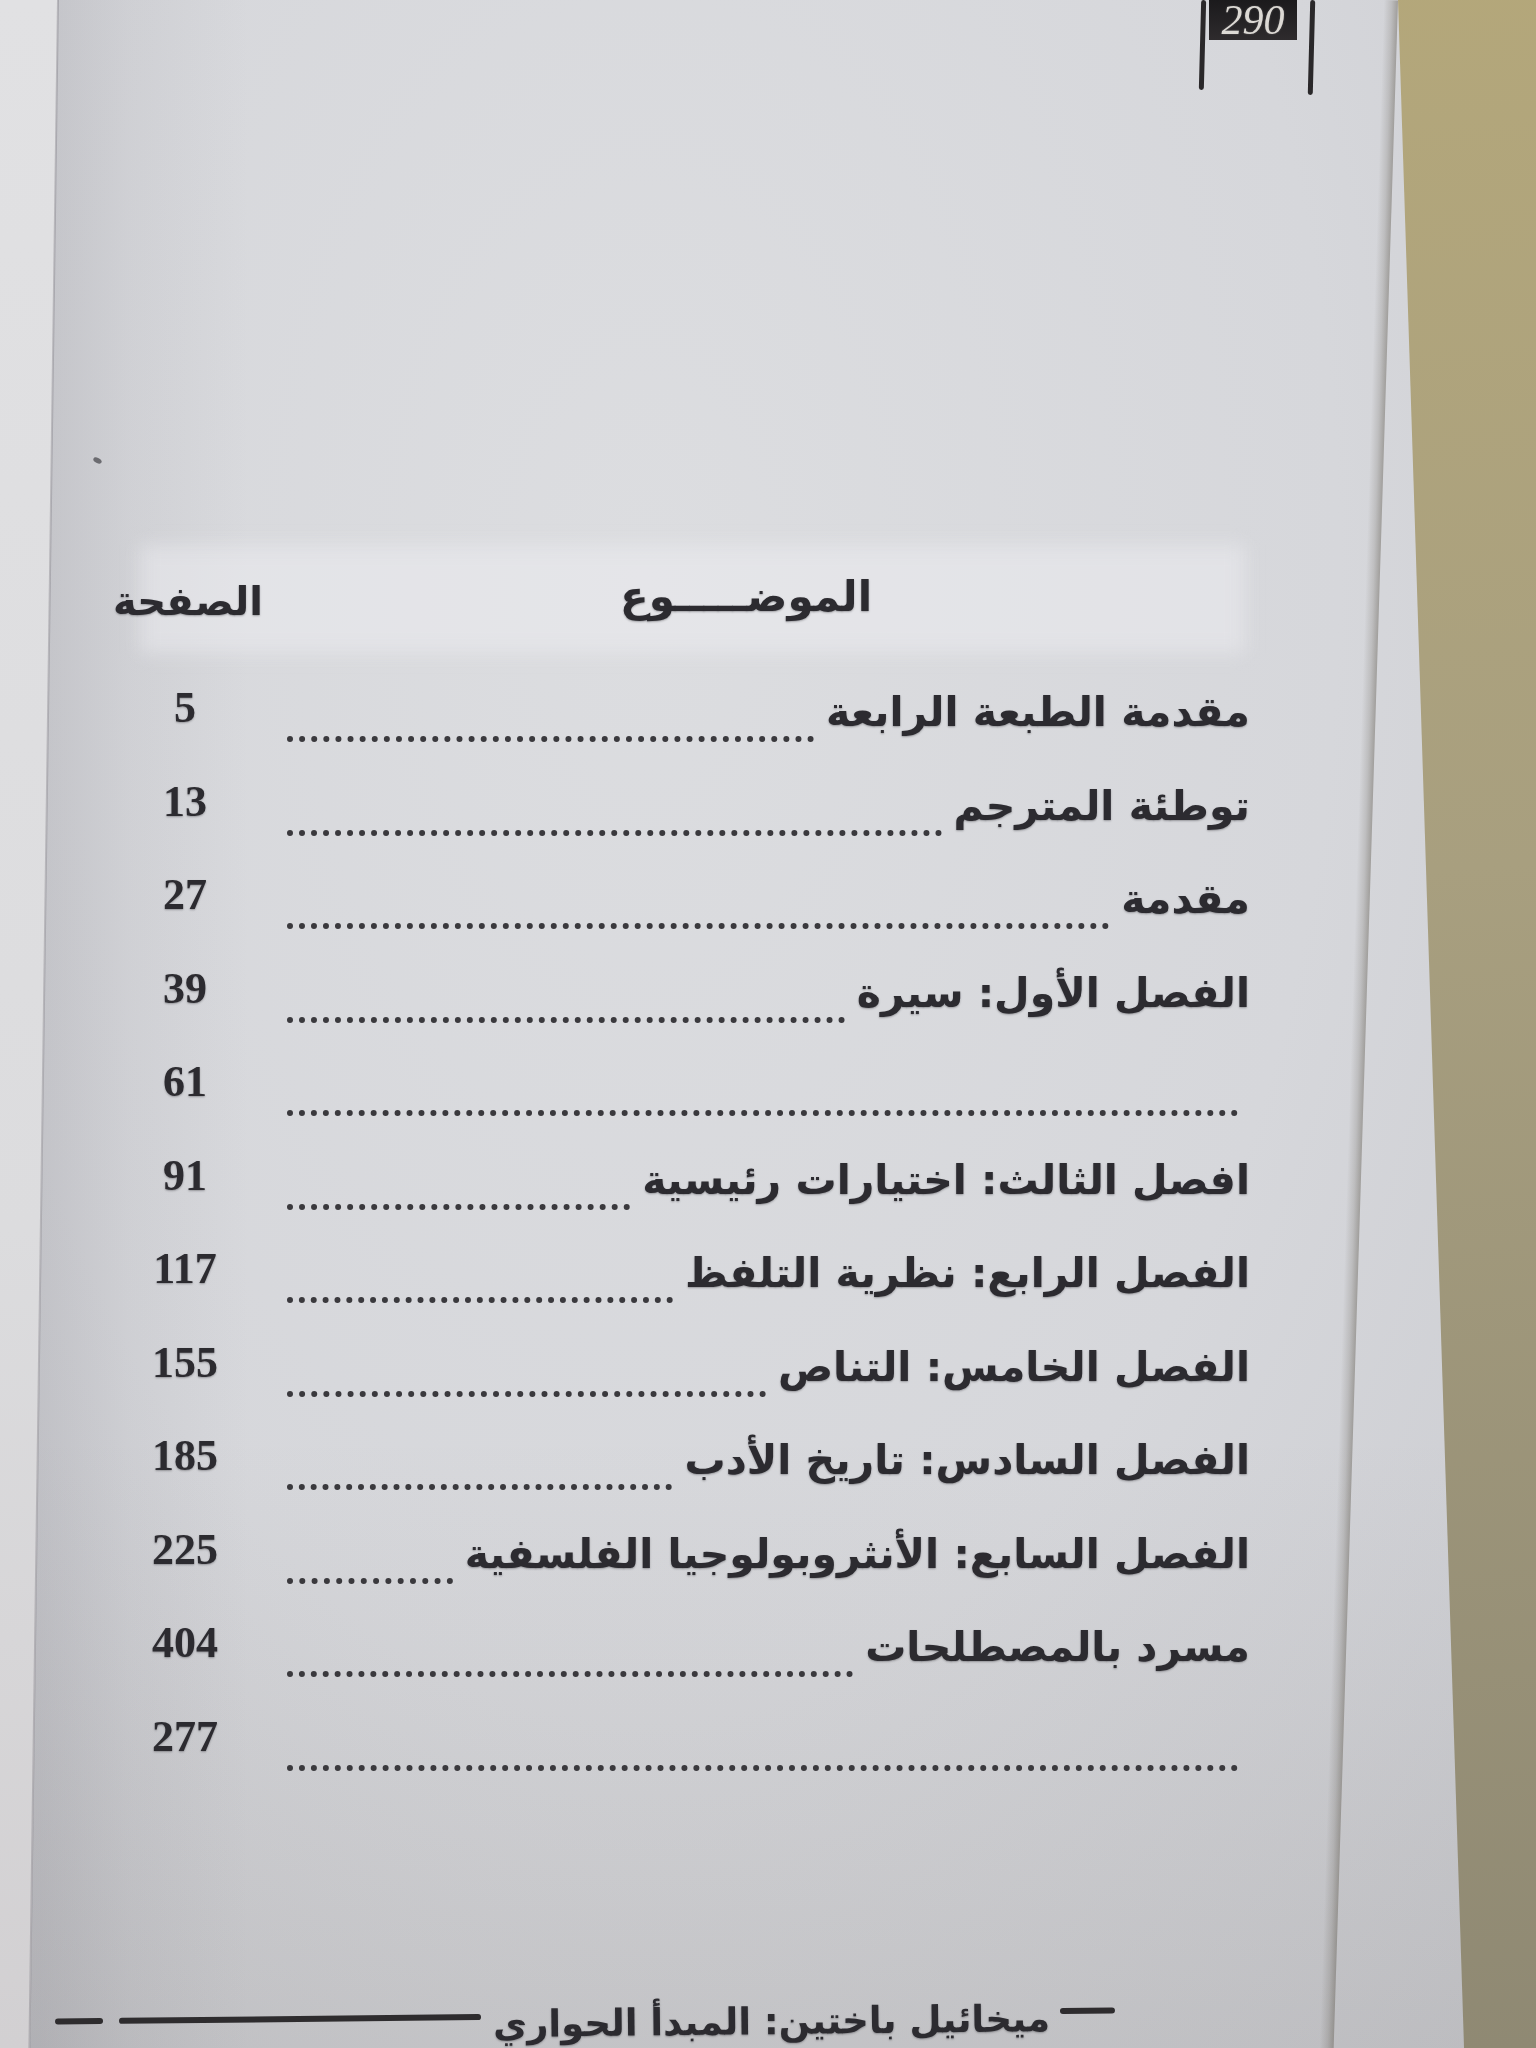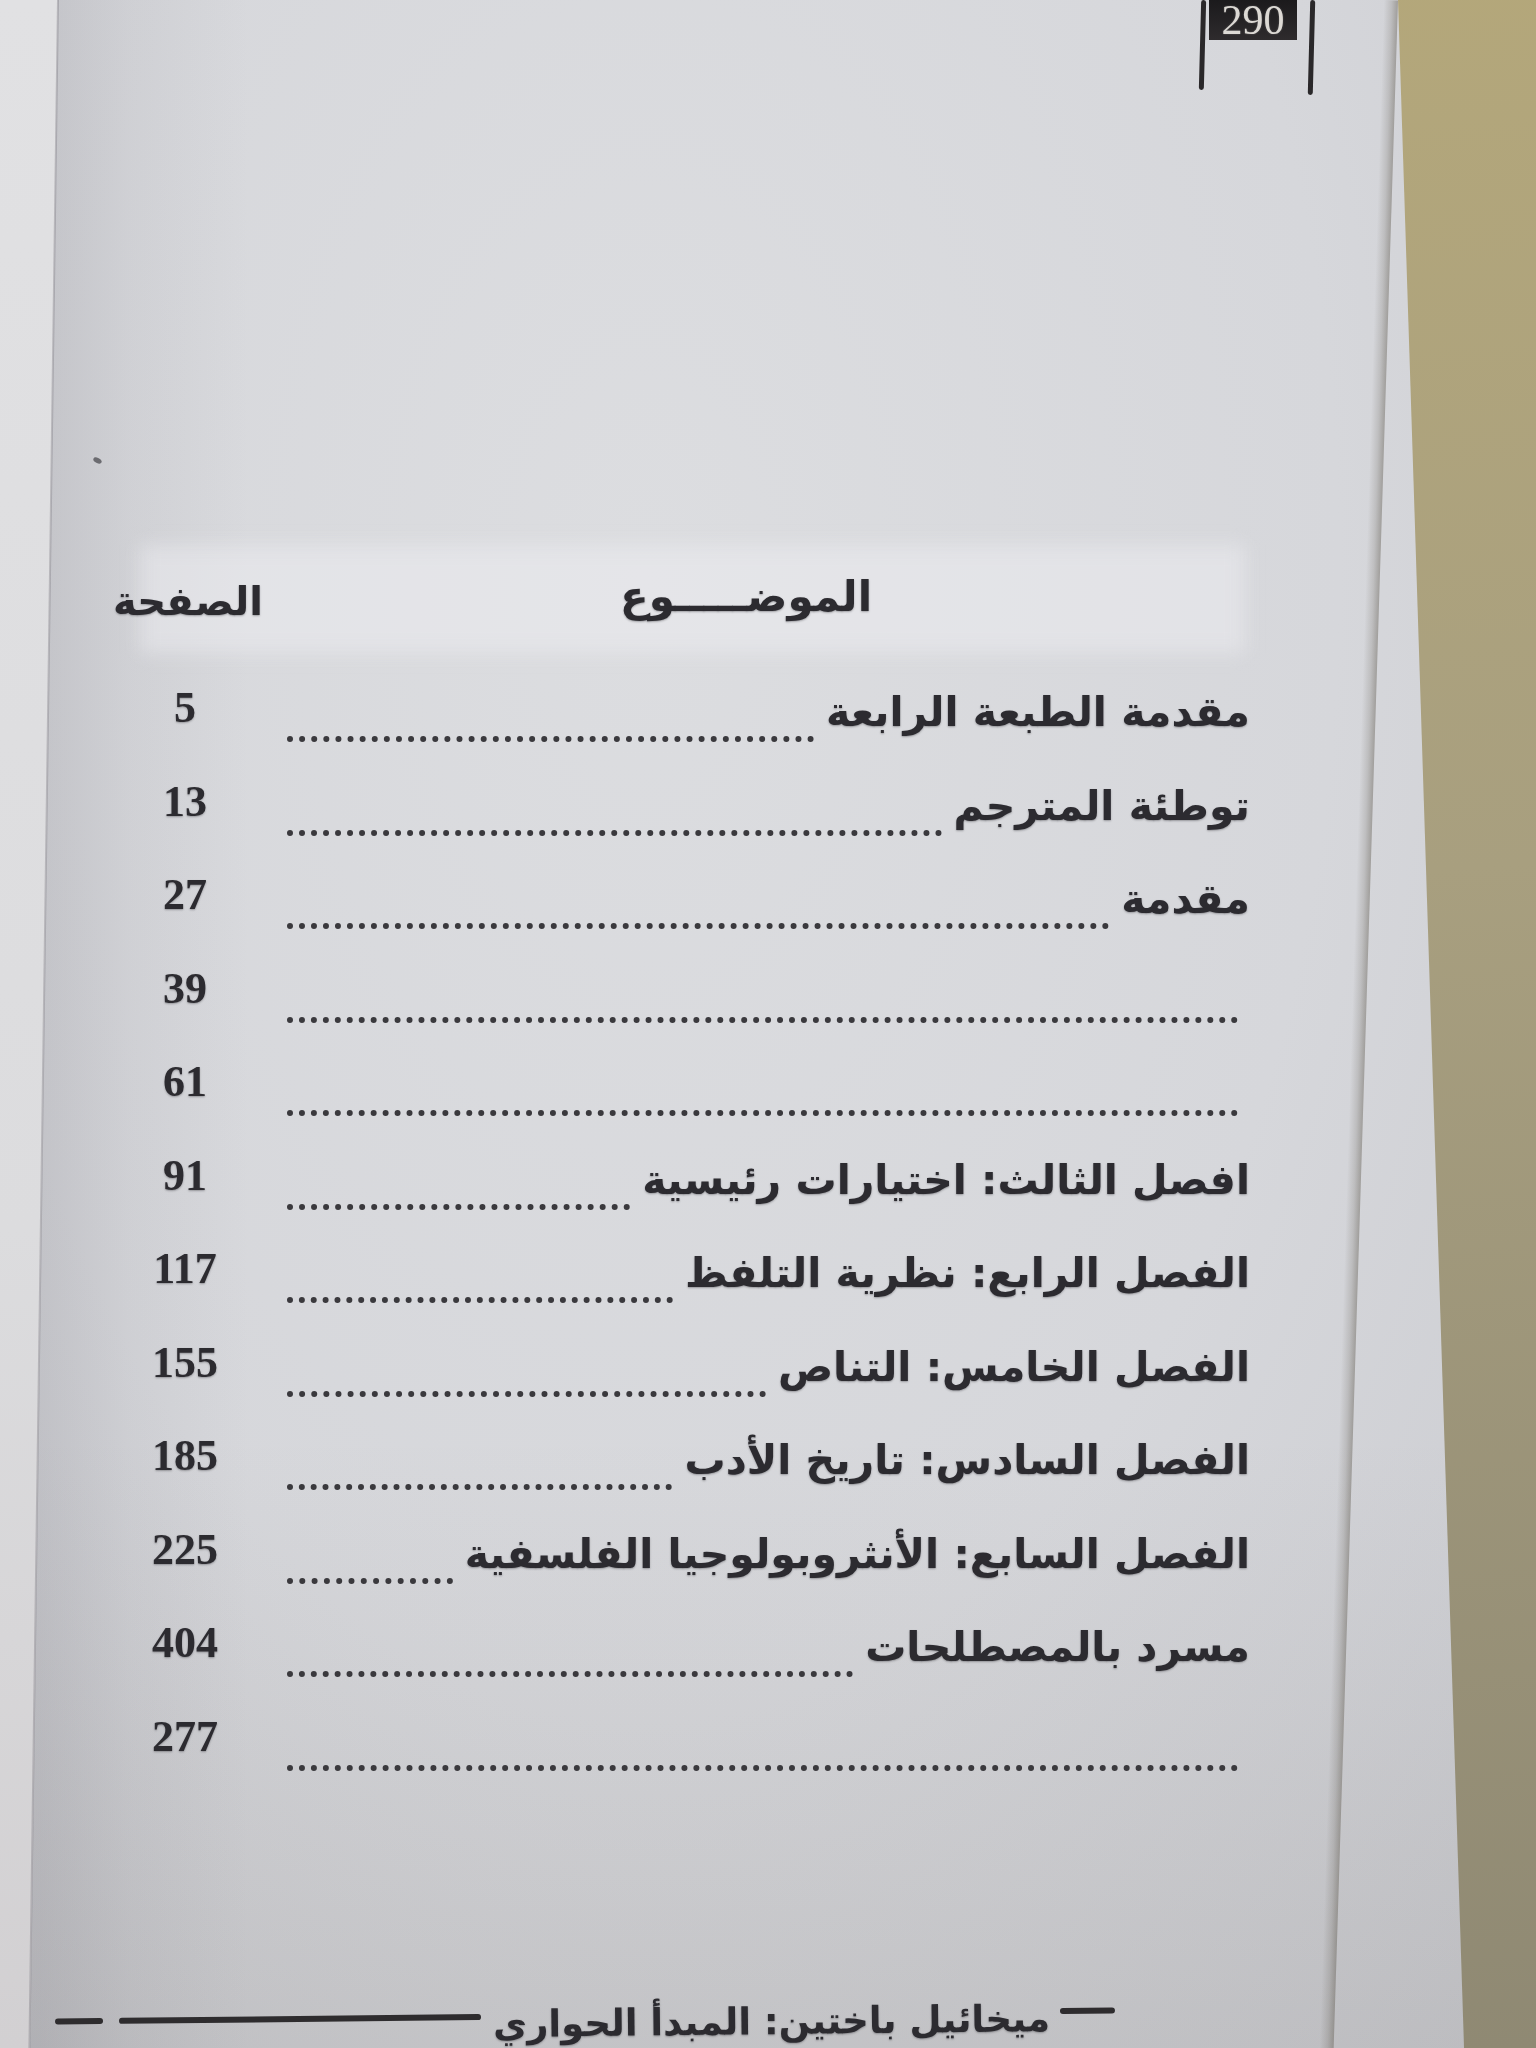--- a/index.html
+++ b/index.html
@@ -40,21 +40,21 @@
     transform:rotate(0.8deg);transform-origin:top left;
   }
   
   .edge-shadow{
     position:absolute;top:0;left:1384px;width:14px;height:2060px;
     background:linear-gradient(90deg,rgba(0,0,0,0) 0%,rgba(88,82,70,.18) 55%,rgba(88,82,70,.42) 100%);
     transform:rotate(1.8deg);transform-origin:top left;
   }
 
   
-  .badge-wrap{position:absolute;top:0;left:1196px;width:120px;height:100px;}
+  .badge-wrap{position:absolute;top:0;left:1196px;width:120px;height:100px;font-style:italic;}
   .vrule{position:absolute;top:0;width:5px;background:#2a282a;border-radius:3px;}
   .vrule.l{left:4px;height:90px;transform:rotate(1.5deg);}
   .vrule.r{left:113px;height:95px;transform:rotate(1.5deg);}
   .badge{
     position:absolute;top:0;left:13px;width:88px;height:40px;
     background:linear-gradient(180deg,var(--badge-bg) 0%,#2e2b2d 100%);
     color:var(--badge-text);
     font-family:"Liberation Serif","DejaVu Serif",serif;
     font-size:42px;line-height:40px;text-align:center;
     text-shadow:0 0 2px rgba(255,255,255,.25);
@@ -145,20 +145,21 @@
         <span class="title">توطئة المترجم</span>
         <span class="dots"></span>
         <span class="num">13</span>
       </div>
         <div class="row">
         <span class="title">مقدمة</span>
         <span class="dots"></span>
         <span class="num">27</span>
       </div>
         <div class="row">
+        <span class="title">الفصل الأول: سيرة</span>
         <span class="dots"></span>
         <span class="num">39</span>
       </div>
         <div class="row">
         <span class="dots"></span>
         <span class="num">61</span>
       </div>
         <div class="row">
         <span class="title">افصل الثالث: اختيارات رئيسية</span>
         <span class="dots"></span>

